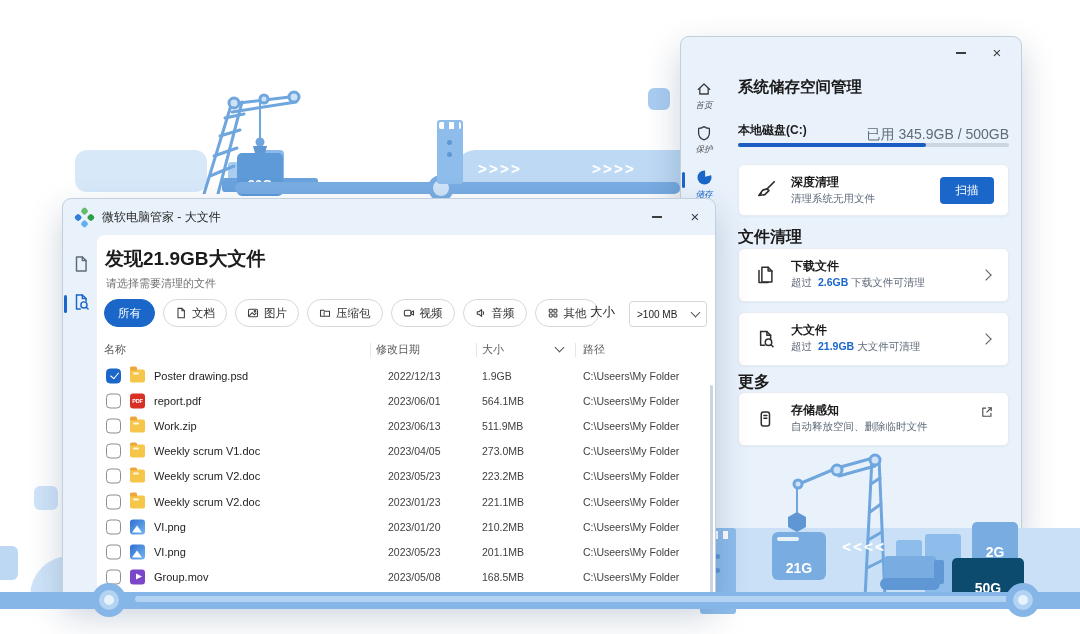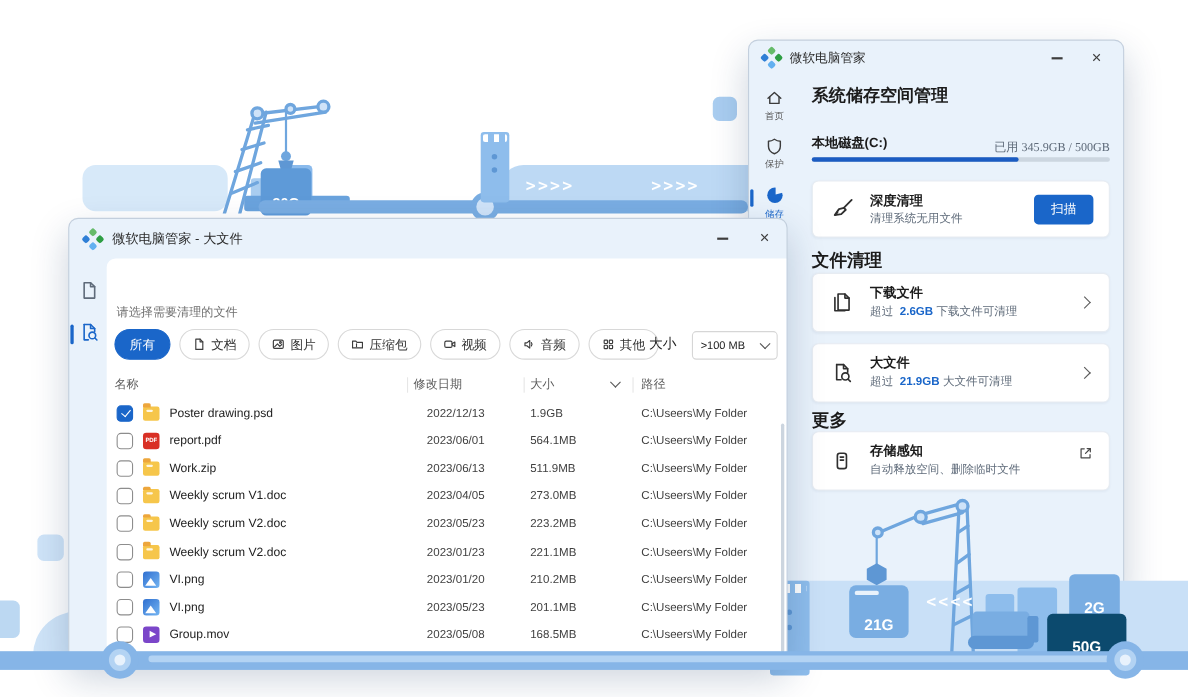--- a/index.html
+++ b/index.html
@@ -25,26 +25,26 @@
 
   .pinwheel{position:relative;width:15px;height:15px;transform:rotate(45deg);flex:0 0 15px;}
   .pinwheel i{position:absolute;width:6.4px;height:6.4px;border-radius:2px;}
   .pw1{left:0;top:0;background:#66bb6a;} .pw2{right:0;top:0;background:#2e9e44;}
   .pw3{left:0;bottom:0;background:#2f7fd6;} .pw4{right:0;bottom:0;background:#62b0f0;}
 
   
   #panel{left:680px;top:36px;width:340px;height:504px;z-index:10;}
   #panel .titlebar{height:30px;padding-left:13px;gap:9px;}
   .nav-item{position:absolute;left:0;width:46px;display:flex;flex-direction:column;align-items:center;gap:3px;}
-  .nav-item span{font-size:8.5px;color:#555;}
+  .nav-item span{font-size:8.5px;color:#555;font-style:italic;}
   .nav-item.active span{color:#1a66c9;}
   .nav-bar{position:absolute;left:1px;width:3px;height:16px;border-radius:2px;background:#1a66c9;}
   .p-title{position:absolute;left:57px;top:40px;font-size:15.5px;font-weight:bold;}
   .disk-name{position:absolute;left:57px;top:85px;font-size:12px;font-weight:bold;}
-  .disk-usage{position:absolute;right:12px;top:89px;font-size:11px;color:#5f6b7a;font-family:Liberation Serif, serif;}
+  .disk-usage{position:absolute;right:12px;top:89px;font-size:14px;color:#5f6b7a;}
   .progress{position:absolute;left:57px;right:12px;top:106px;height:4px;border-radius:2px;background:#ccd6e0;}
   .progress i{display:block;height:100%;width:69.2%;border-radius:2px;background:#1b5cc2;}
   .card{position:absolute;left:57px;right:12px;background:#fff;border-radius:6px;border:1px solid #e7ecf2;box-shadow:0 1px 2px rgba(30,60,100,.05);}
   .card .c-icon{position:absolute;left:16px;top:50%;transform:translateY(-50%);}
   .card .c-title{position:absolute;left:52px;top:9px;font-size:12px;font-weight:bold;}
   .card .c-sub{position:absolute;left:52px;top:27px;font-size:10.5px;color:#5f6b7a;white-space:nowrap;}
   .c-sub b{color:#1a66c9;margin:0 3px;}
   .c-sub .pre{margin-right:3px;} .c-sub .suf{margin-left:0px;}
   .sec-label{position:absolute;left:57px;font-size:16px;font-weight:bold;}
   .scanbtn{position:absolute;right:14px;top:12px;width:54px;height:27px;border-radius:4px;background:#1a66c9;color:#fff;
@@ -142,29 +142,20 @@
     <div class="blob" style="left:235px;top:182px;width:445px;height:12px;border-radius:6px;background:#79ade2;"></div>
     <div class="ring" style="left:428px;top:175px;width:26px;height:26px;background:#cfe3f8;border:5px solid #79ade2;box-sizing:border-box;"></div>
     <div class="blob" style="left:437px;top:120px;width:26px;height:64px;border-radius:3px;background:#8ebdec;">
       <div class="checker" style="position:absolute;left:2px;top:2px;right:2px;height:7px;border-radius:2px;"></div>
       <div class="dot" style="left:10px;top:20px;"></div>
       <div class="dot" style="left:10px;top:32px;"></div>
     </div>
   </div>
 
   <div class="win" id="panel">
-    <div class="titlebar" style="height:30px;">
-      <div class="pinwheel">
-          <i class="pw1"></i>
-          <i class="pw2"></i>
-          <i class="pw3"></i>
-          <i class="pw4"></i>
-        </div>
-      <span class="t-label" style="font-size:11.5px;">微软电脑管家</span>
-    </div>
     <div class="winbtn" style="right:52px;top:8px;">
         <div class="minus"></div>
       </div>
     <div class="winbtn" style="right:16px;top:7px;">
         <span class="xglyph">×</span>
       </div>
 
     <div class="nav-item" style="top:44px;">
       <svg width="16" height="16" viewBox="0 0 16 16" fill="none" stroke="#3c3c3c" stroke-width="1.3" stroke-linecap="round" stroke-linejoin="round">
           <path d="M2.2 8.4 8 3l5.8 5.4"></path>
@@ -330,20 +321,21 @@
             <path d="M9.2 1.8V5h3.3"></path>
             <path d="M4 1.8v12.4h3.4"></path>
             <circle cx="10.6" cy="10.6" r="2.7"></circle>
             <path d="M12.7 12.7 14.3 14.3"></path>
           </svg>
       </div>
       <div class="side-bar" style="top:60px;"></div>
     </div>
 
     <div class="mw-content">
+      <div class="h-title">发现21.9GB大文件</div>
       <div class="h-sub">请选择需要清理的文件</div>
 
       <div class="filters">
         <div class="pill active">
             <span>所有</span>
           </div>
         <div class="pill">
           <svg width="12" height="12" viewBox="0 0 16 16" fill="none" stroke="#3c3c3c" stroke-width="1.4" stroke-linecap="round" stroke-linejoin="round">
               <path d="M4 1.8h5.2L12.5 5v9.2H4z"></path>
               <path d="M9.2 1.8V5h3.3"></path>

